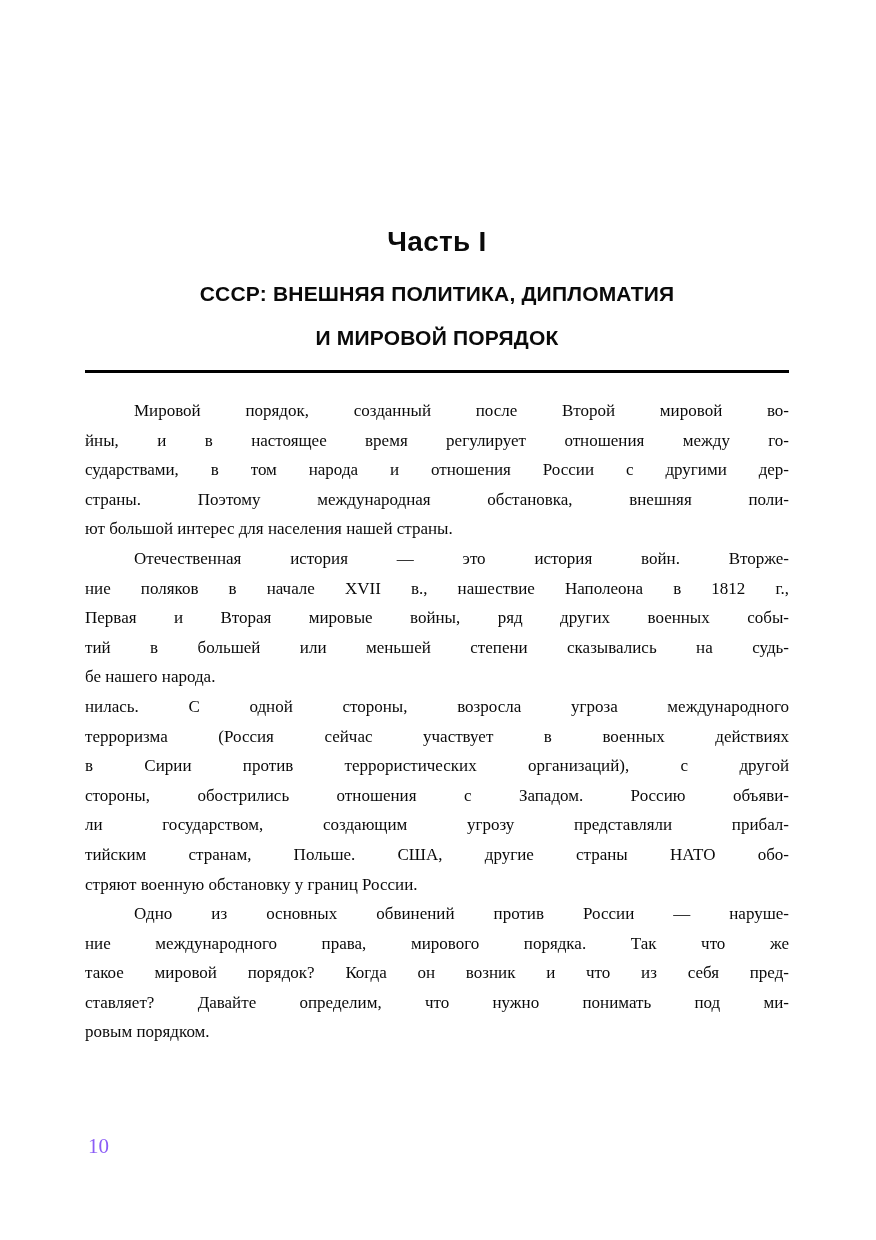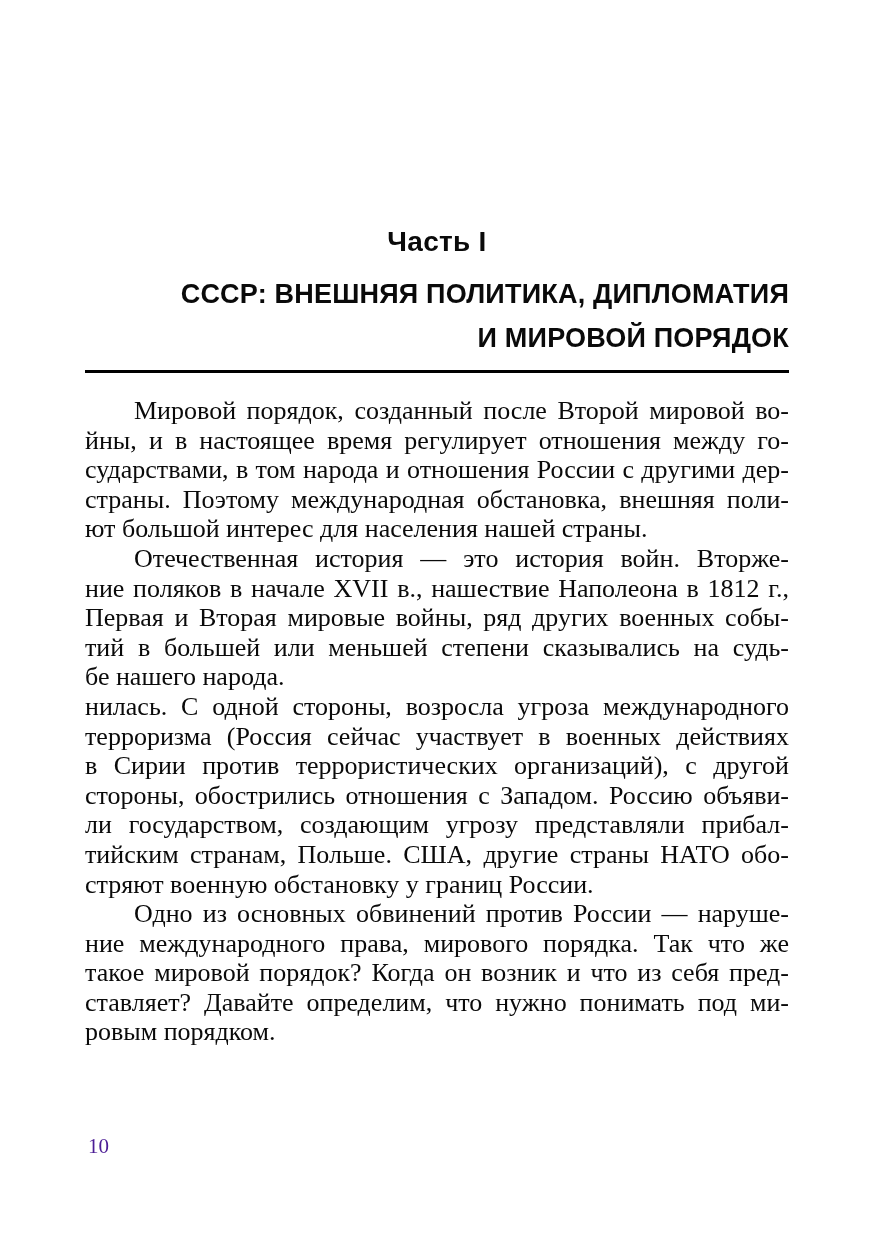--- a/index.html
+++ b/index.html
@@ -28,37 +28,37 @@
     font-weight: bold;
     font-size: 28px;
     line-height: 34px;
     text-align: center;
     letter-spacing: 0.3px;
   }
   .title {
     margin: 13px 0 0 0;
     font-family: "Liberation Sans", sans-serif;
     font-weight: bold;
-    font-size: 27px;
+    font-size: 21px;
     line-height: 44px;
-    text-align: right;
+    text-align: center;
     letter-spacing: 0.2px;
   }
   .title .title-line {
     display: block;
   }
   .rule {
     margin-top: 10px;
     height: 3px;
     background: #000000;
   }
   .body {
     margin-top: 23px;
     font-family: "Liberation Serif", serif;
-    font-size: 26px;
+    font-size: 17px;
     line-height: 29.6px;
   }
   .para {
     margin: 0;
   }
   .line {
     text-align: justify;
     text-align-last: justify;
     white-space: normal;
   }
@@ -67,21 +67,21 @@
   }
   .line.last {
     text-align-last: left;
   }
   .page-number {
     position: absolute;
     left: 88px;
     top: 1134px;
     font-family: "Liberation Serif", serif;
     font-size: 21px;
-    color: #4c1d95;
+    color: #8b5cf6;
   }
 </style>
 </head>
 <body>
 
 <div class="page">
   <div class="content">
     <h2 class="part">Часть I</h2>
     <h1 class="title">
       <span class="title-line">СССР: ВНЕШНЯЯ ПОЛИТИКА, ДИПЛОМАТИЯ</span>

